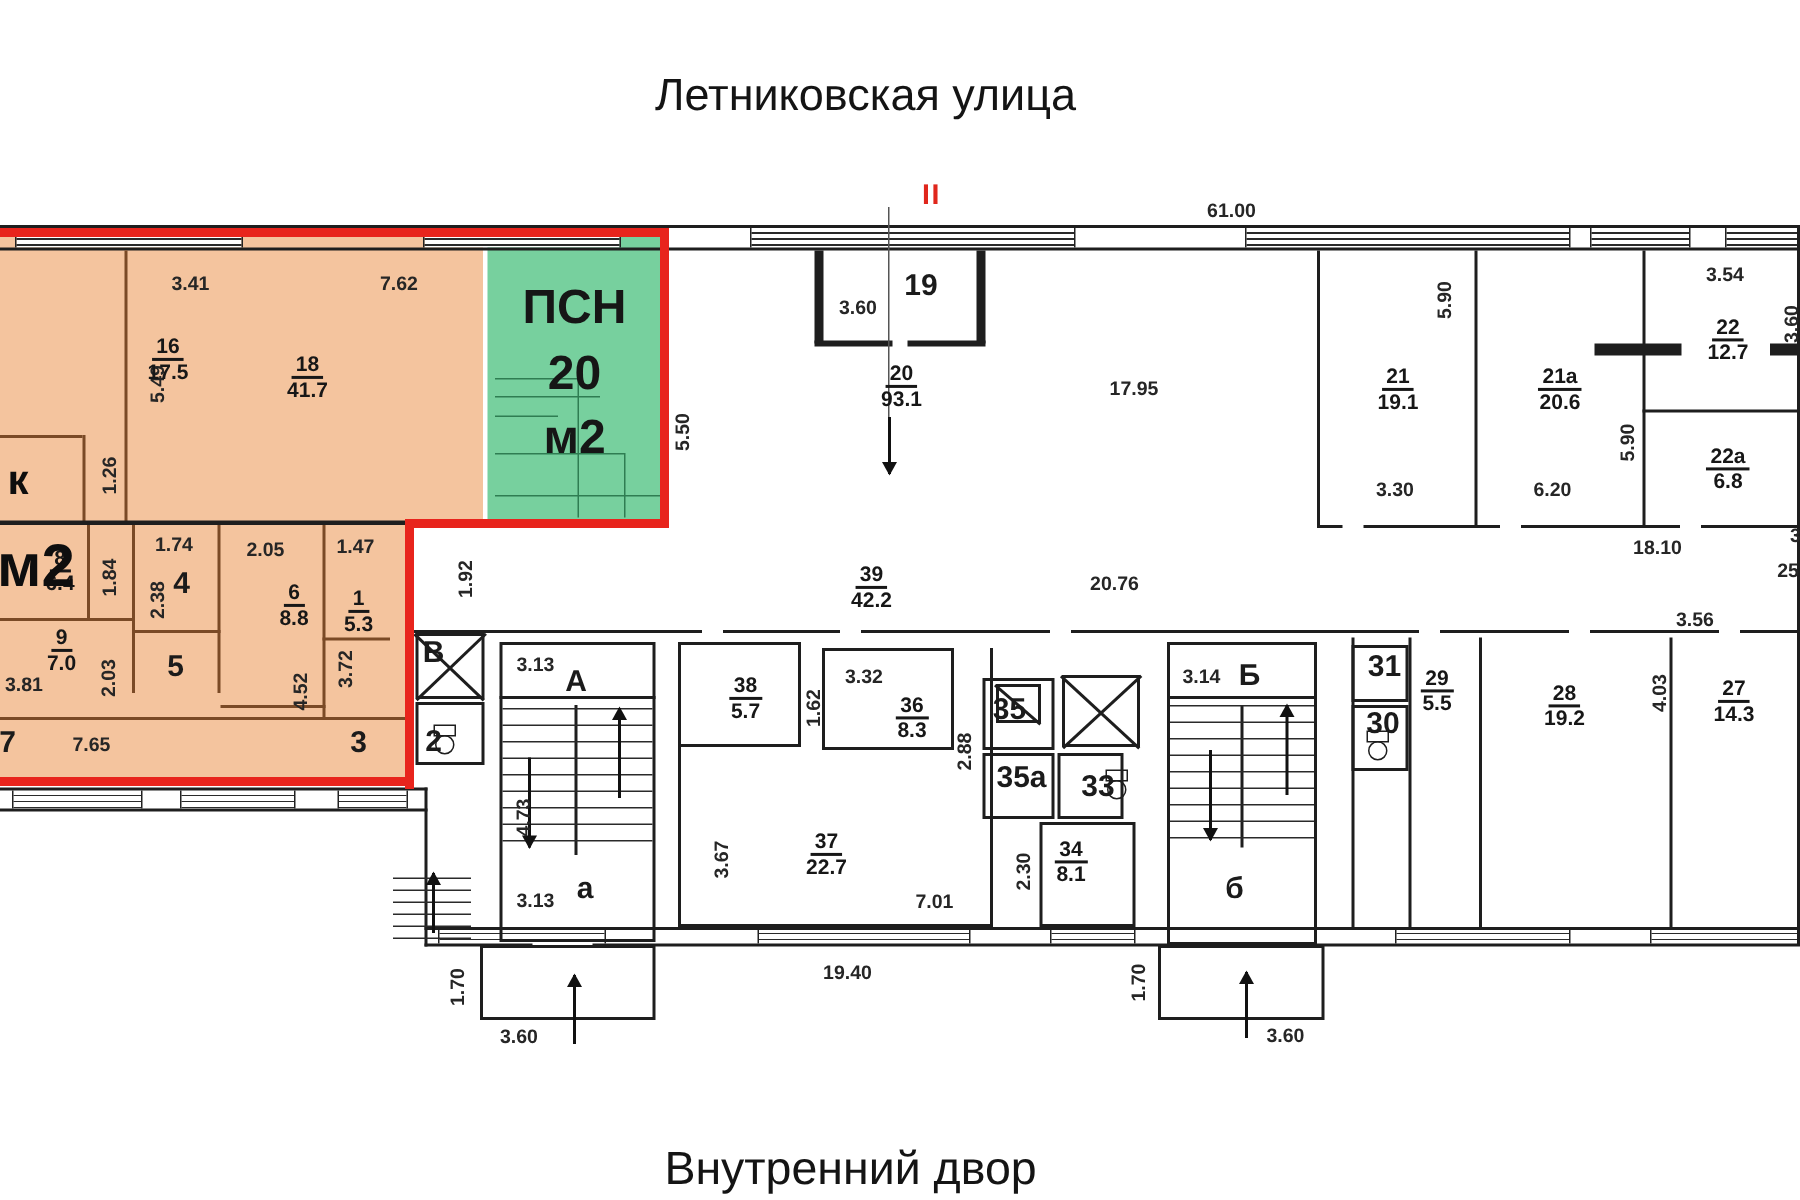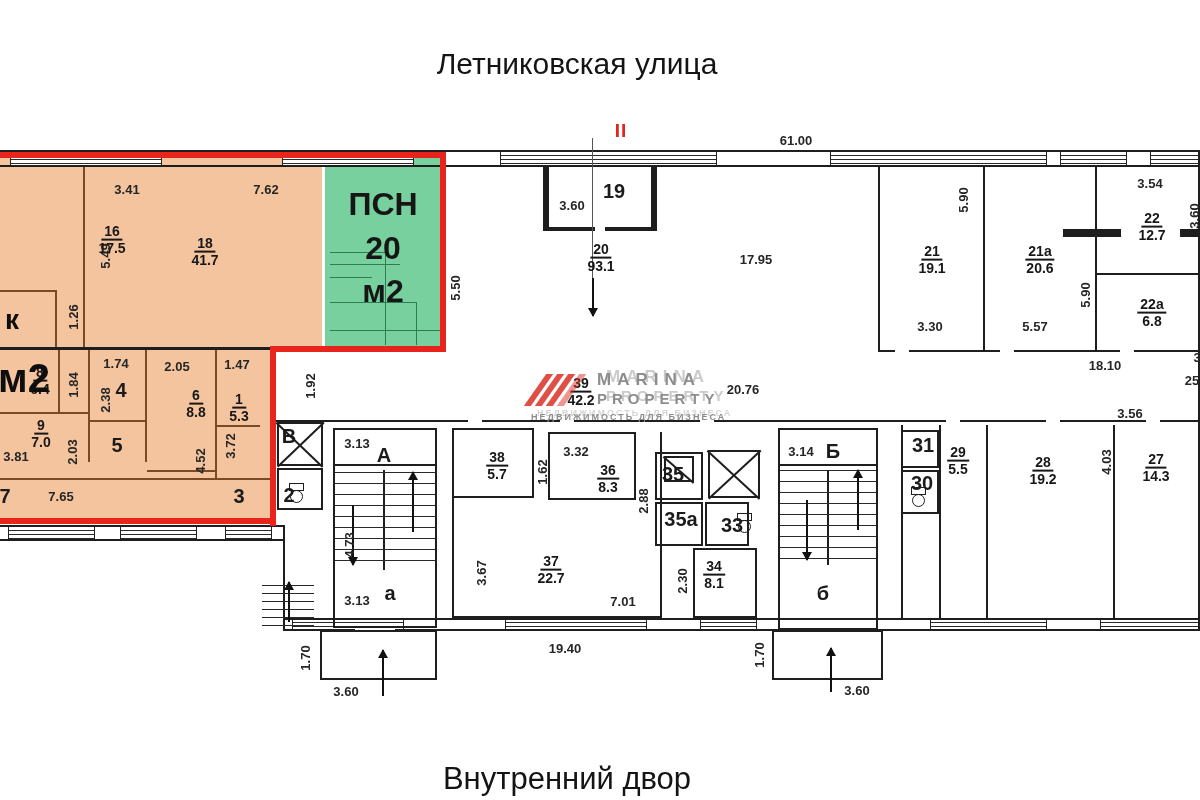--- a/index.html
+++ b/index.html
@@ -243,26 +243,26 @@
       <span class="dim" style="left: 237px; top: 364px;">1.47</span>
       <span class="dim r" style="left: 73px; top: 385px;">1.84</span>
       <span class="dim r" style="left: 105px; top: 400px;">2.38</span>
       <span class="dim r" style="left: 72px; top: 452px;">2.03</span>
       <span class="dim r" style="left: 200px; top: 461px;">4.52</span>
       <span class="dim r" style="left: 230px; top: 446px;">3.72</span>
       <span class="dim" style="left: 16px; top: 456px;">3.81</span>
       <span class="dim" style="left: 61px; top: 496px;">7.65</span>
       <span class="dim r" style="left: 455px; top: 288px;">5.50</span>
       <span class="dim" style="left: 572px; top: 205px;">3.60</span>
-      <span class="dim" style="left: 796px; top: 140px;">61.00</span>
+      <span class="dim" style="left: 821px; top: 140px;">61.00</span>
       <span class="dim" style="left: 756px; top: 259px;">17.95</span>
       <span class="dim r" style="left: 963px; top: 200px;">5.90</span>
       <span class="dim" style="left: 1150px; top: 183px;">3.54</span>
       <span class="dim" style="left: 930px; top: 326px;">3.30</span>
-      <span class="dim" style="left: 1035px; top: 326px;">5.57</span>
+      <span class="dim" style="left: 1035px; top: 326px;">6.20</span>
       <span class="dim r" style="left: 1085px; top: 295px;">5.90</span>
       <span class="dim" style="left: 1105px; top: 365px;">18.10</span>
       <span class="dim r" style="left: 1194px; top: 216px;">3.60</span>
       <span class="dim" style="left: 743px; top: 389px;">20.76</span>
       <span class="dim r" style="left: 310px; top: 386px;">1.92</span>
       <span class="dim" style="left: 357px; top: 443px;">3.13</span>
       <span class="dim r" style="left: 349px; top: 545px;">4.73</span>
       <span class="dim" style="left: 357px; top: 600px;">3.13</span>
       <span class="dim r" style="left: 542px; top: 472px;">1.62</span>
       <span class="dim" style="left: 576px; top: 451px;">3.32</span>
@@ -320,24 +320,13 @@
     </div>
 
   <div class="psn">
     <span>ПСН</span>
     <span>20</span>
     <span>м2</span>
   </div>
 
   <div class="section-mark">II</div>
 
-  <div class="wm">
-    <span class="wm-logo">
-        <i></i>
-        <i></i>
-        <i></i>
-        <i></i>
-      </span>
-    <span class="wm-l1">MARINA</span>
-    <span class="wm-l2">PROPERTY</span>
-    <span class="wm-l3">НЕДВИЖИМОСТЬ ДЛЯ БИЗНЕСА</span>
-  </div>
 </div>
 
 </body></html>

